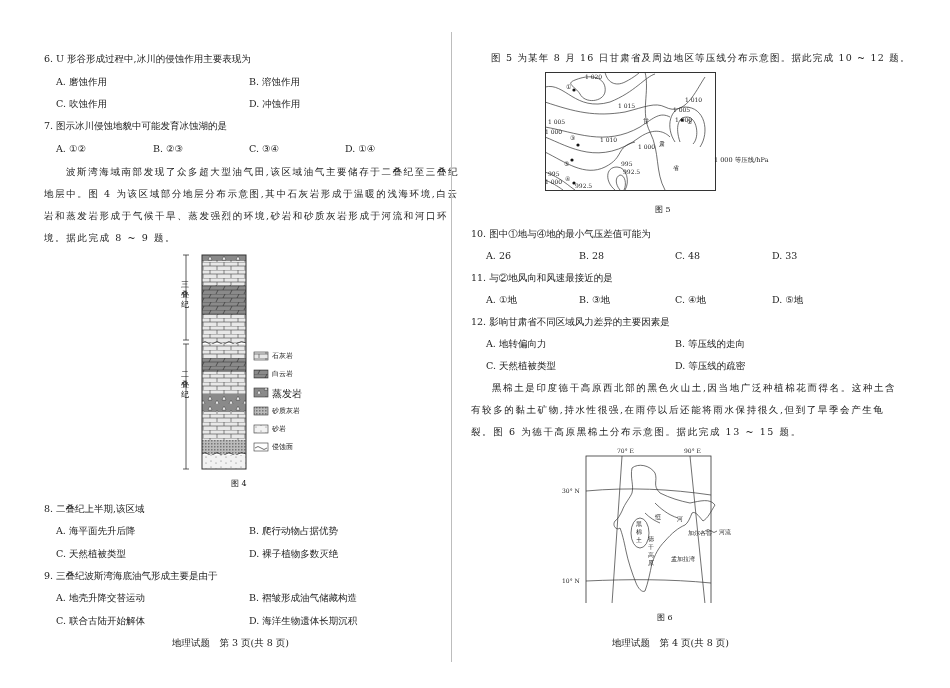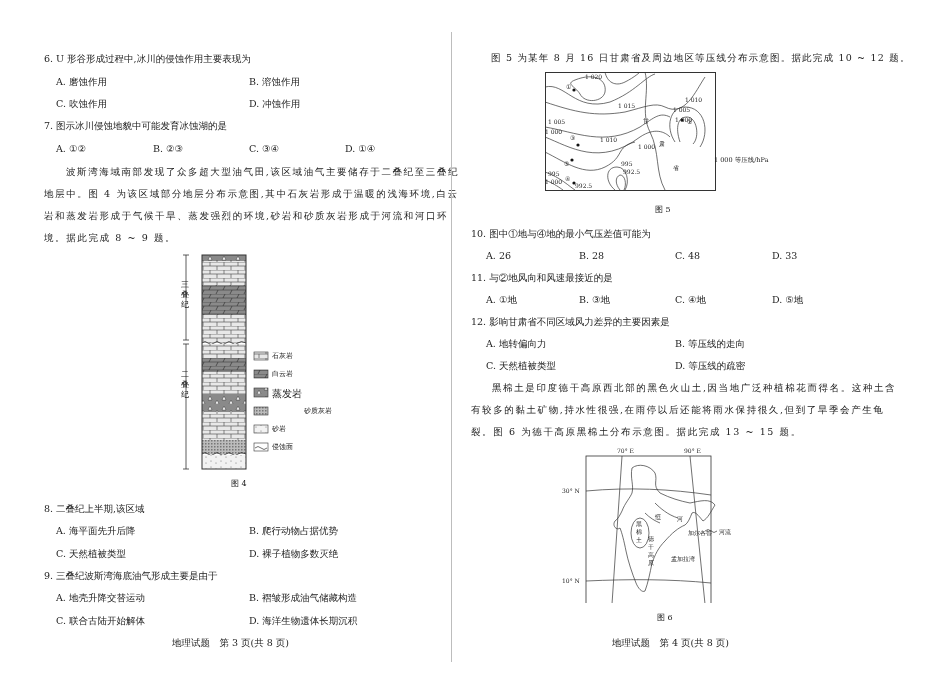--- a/index.html
+++ b/index.html
@@ -97,21 +97,21 @@
       <rect x="76" y="171" width="14" height="8" fill="url(#sand)" stroke="#333" stroke-width="0.6"></rect>
       <rect x="76" y="189" width="14" height="8" fill="#fff" stroke="#333" stroke-width="0.6"></rect>
       <path d="M77,194 q3,-3 6,0 q3,3 6,0" fill="none" stroke="#333" stroke-width="0.7"></path>
     </svg>
   </div>
   <div class="abs cap" style="left:181px;top:280px;width:10px;white-space:normal;line-height:10px;">三叠纪</div>
   <div class="abs cap" style="left:181px;top:370px;width:10px;white-space:normal;line-height:10px;">二叠纪</div>
   <div class="abs cap" style="left:272px;top:351px;font-size:7px;">石灰岩</div>
   <div class="abs cap" style="left:272px;top:369px;font-size:7px;">白云岩</div>
   <div class="abs cap" style="left:272px;top:387px;font-size:10px;">蒸发岩</div>
-  <div class="abs cap" style="left:272px;top:406px;font-size:7px;margin-left:32px;">砂质灰岩</div>
+  <div class="abs cap" style="left:272px;top:406px;font-size:7px;">砂质灰岩</div>
   <div class="abs cap" style="left:272px;top:424px;font-size:7px;">砂岩</div>
   <div class="abs cap" style="left:272px;top:442px;font-size:7px;">侵蚀面</div>
   <div class="abs cap" style="left:231px;top:478px;">图 4</div>
 
   <div class="abs q" style="left:44px;top:503px;">8. 二叠纪上半期,该区域</div>
   <div class="abs opt" style="left:56px;top:525px;">A. 海平面先升后降</div>
   <div class="abs opt" style="left:249px;top:525px;">B. 爬行动物占据优势</div>
   <div class="abs opt" style="left:56px;top:548px;">C. 天然植被类型</div>
   <div class="abs opt" style="left:249px;top:548px;">D. 裸子植物多数灭绝</div>
 

